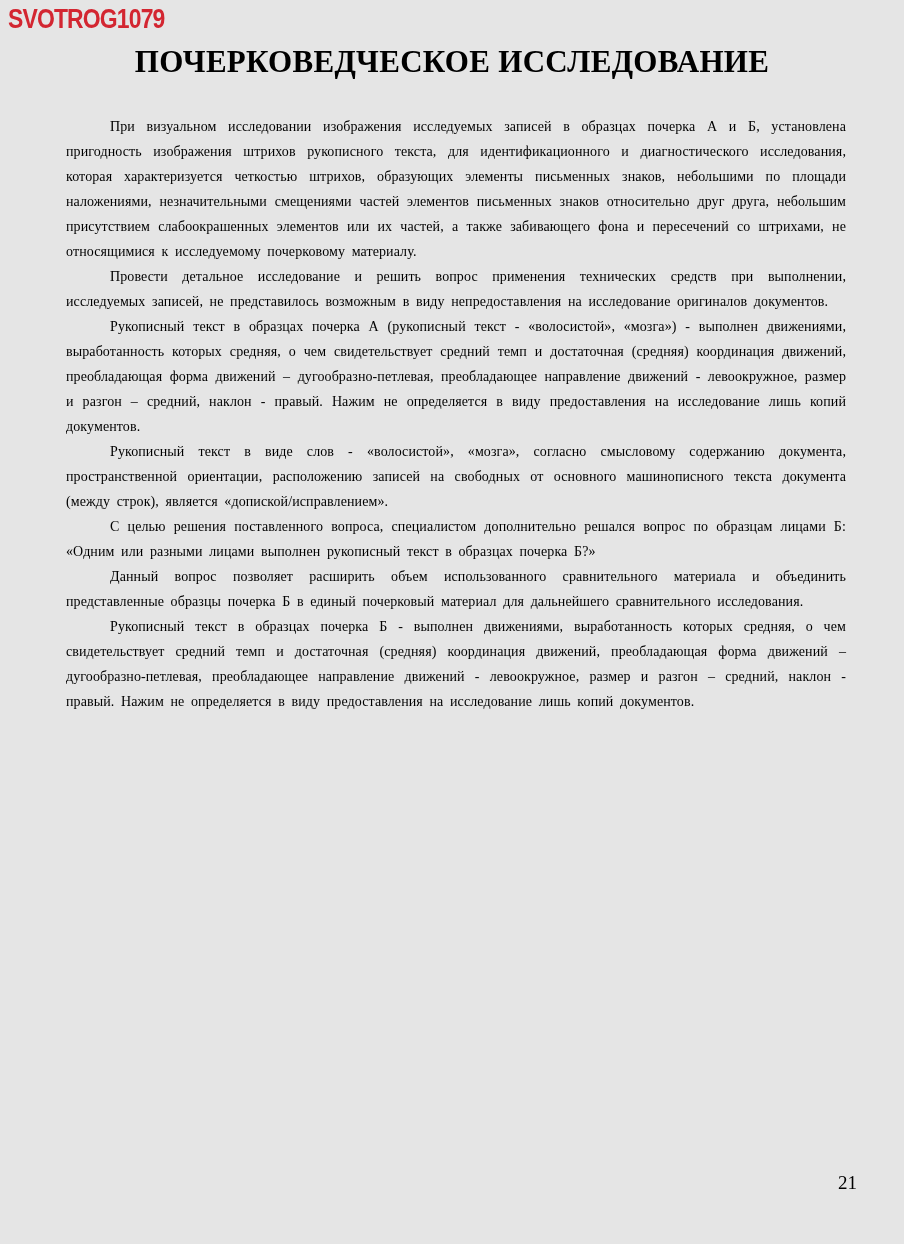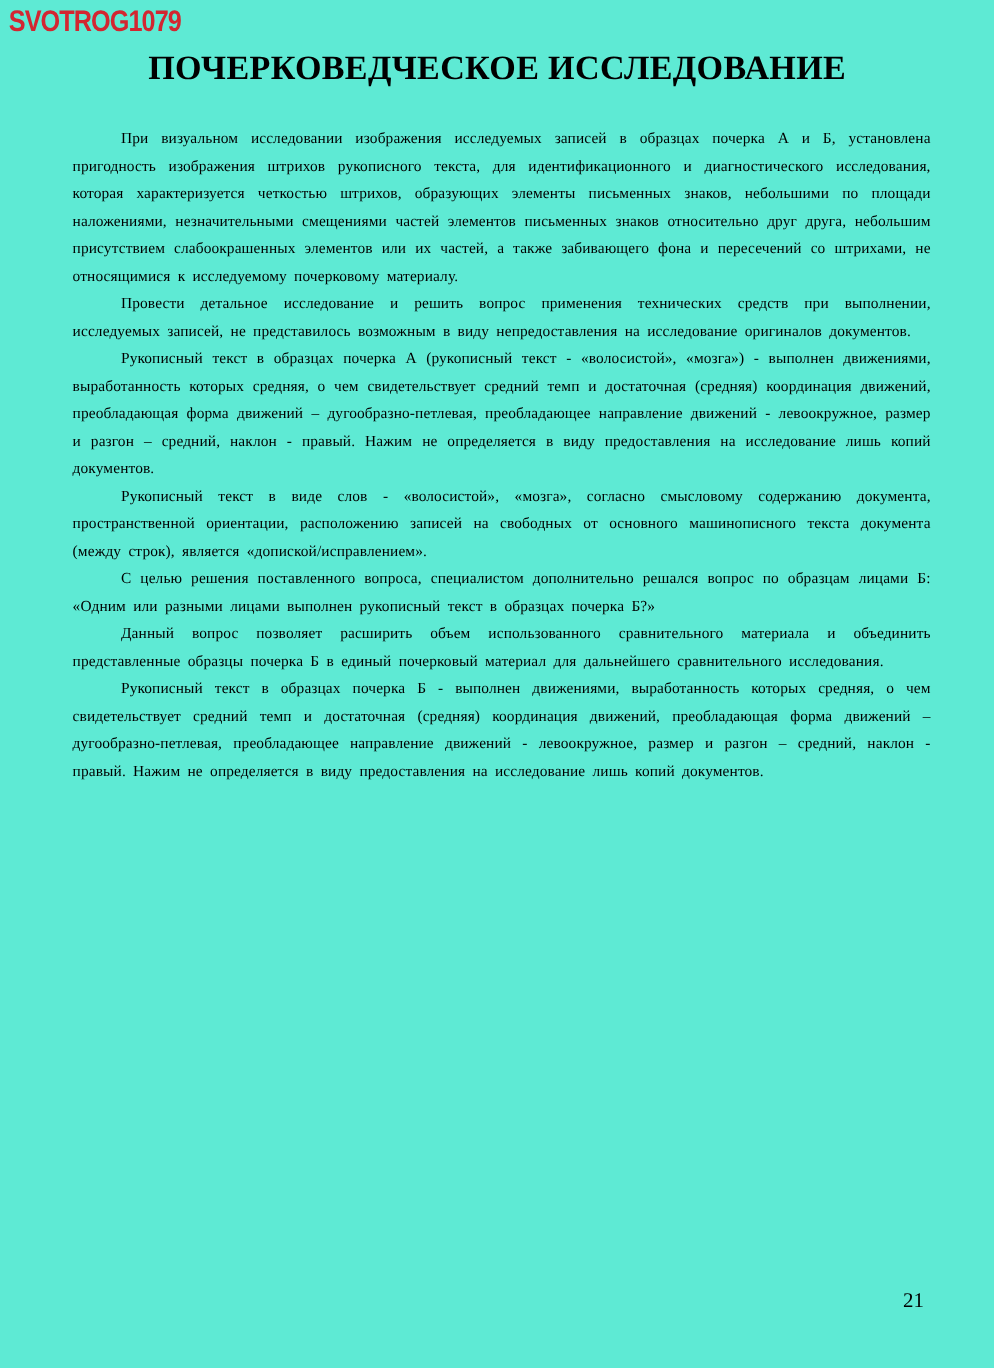--- a/index.html
+++ b/index.html
@@ -4,21 +4,21 @@
 <style>
   html, body {
     margin: 0;
     padding: 0;
     background: #ffffff;
   }
   .page {
     position: relative;
     width: 904px;
     height: 1244px;
-    background: #5eead4;
+    background: #e5e5e5;
     overflow: hidden;
     font-family: "Liberation Serif", serif;
     color: #000000;
   }
   .watermark {
     position: absolute;
     top: 6px;
     left: 8px;
     font-family: "Liberation Sans", sans-serif;
     font-weight: 700;
@@ -48,21 +48,21 @@
     text-align: justify;
     text-indent: 44px;
     font-size: 14px;
     line-height: 25px;
     word-spacing: 3px;
     letter-spacing: 0.1px;
   }
   .page-number {
     position: absolute;
     top: 1172px;
-    right: 64px;
+    right: 47px;
     font-size: 19px;
     line-height: 22px;
   }
 </style>
 </head>
 <body>
 
 <div class="page">
 
   <div class="watermark" style="color: rgb(211, 38, 49);">SVOTROG1079</div>

